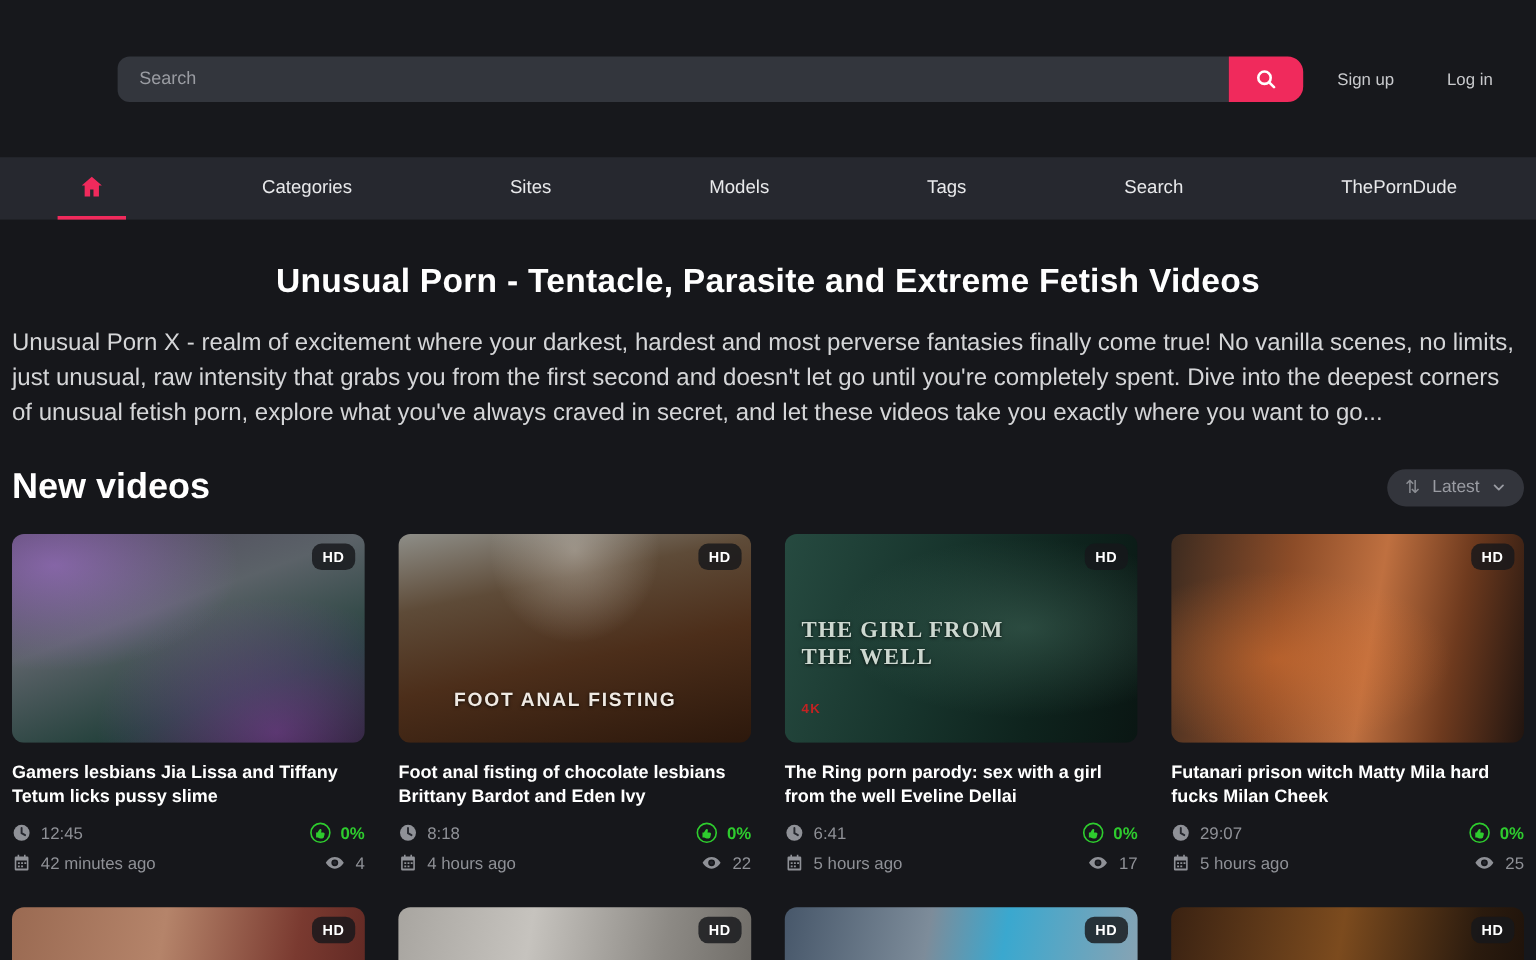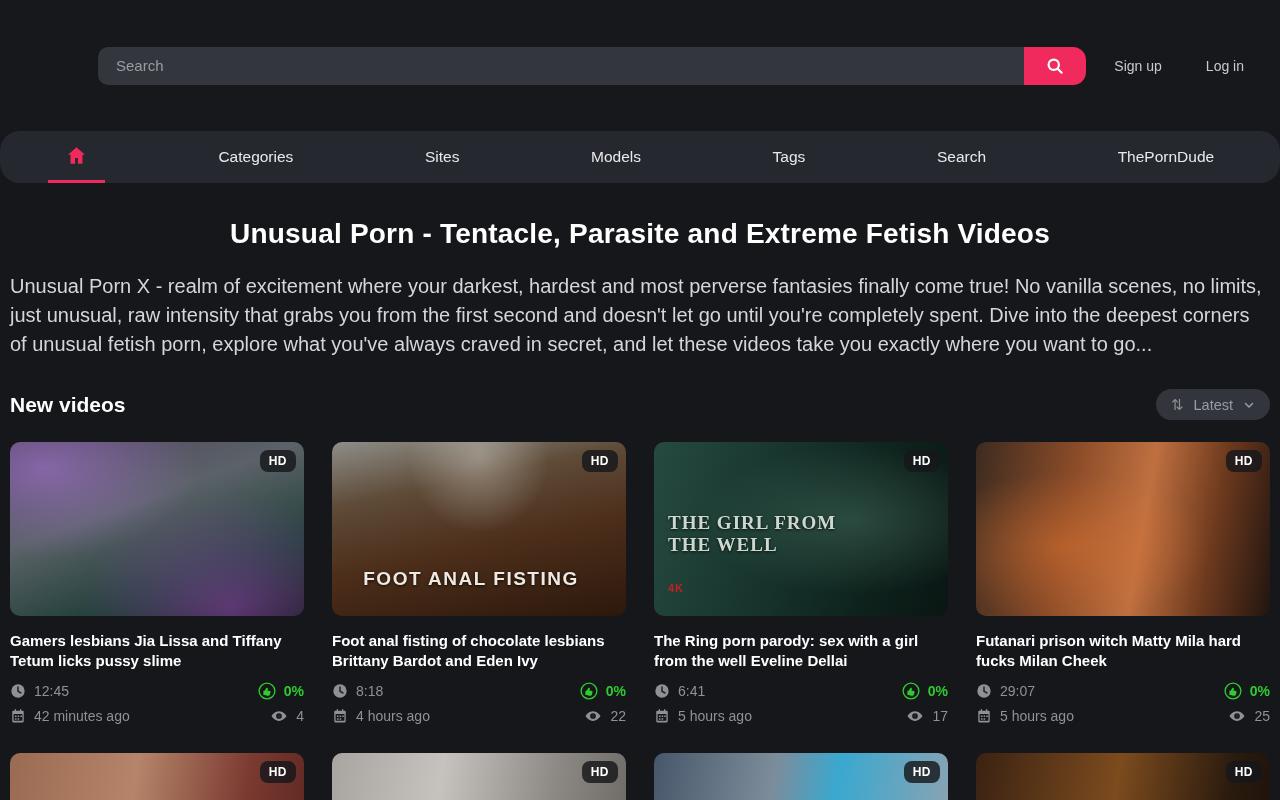--- a/index.html
+++ b/index.html
@@ -40,21 +40,21 @@
     width:62px; height:38px; border:none; cursor:pointer;
     background:#f02a5c; border-radius:0 13px 13px 0;
     display:flex; align-items:center; justify-content:center;
   }
   .auth-links { display:flex; align-items:center; gap:44px; margin-left:28px; }
   .auth-link { color:#c9cacd; font-size:14px; cursor:pointer; white-space:nowrap; }
 
   
   .navbar {
     height:52px; background:#26282f;
-    display:flex; align-items:stretch; justify-content:space-around;border-radius:20px;
+    display:flex; align-items:stretch; justify-content:space-around;
   }
   .nav-item {
     display:flex; align-items:center; justify-content:center;
     color:#e8e9eb; font-size:15.5px; cursor:pointer;
     position:relative; padding:0 18px;
   }
   .nav-item.active { border-bottom:3px solid #f02a5c; }
 
   
   .page-title {
@@ -64,21 +64,21 @@
   .page-desc {
     margin:0 10px; color:#d5d6d8;
     font-size:20px; line-height:29px;
   }
 
   
   .section-row {
     display:flex; align-items:center; justify-content:space-between;
     margin:30px 10px 22px;
   }
-  .section-heading { font-size:21px; font-weight:bold; }
+  .section-heading { font-size:30px; font-weight:bold; }
   .sort-pill {
     display:flex; align-items:center; gap:10px;
     background:#33353c; color:#9a9ca3;
     height:31px; padding:0 15px; border-radius:16px;
     font-size:14.5px; cursor:pointer; user-select:none;
   }
   .sort-glyph { font-size:15px; color:#8b8d93; }
 
   
   .grid {
@@ -93,21 +93,21 @@
     overflow:hidden; background:#222;
   }
   .hd-badge {
     position:absolute; top:8px; right:8px;
     background:rgba(22,23,27,.82); color:#fff;
     font-size:12px; font-weight:bold;
     padding:4px 9px; border-radius:8px; letter-spacing:.5px;
   }
   .overlay-title {
     position:absolute; left:0; right:16px; bottom:26px;
-    text-align:center; font-weight:bold; font-size:19px;
+    text-align:center; font-weight:bold; font-size:16px;
     letter-spacing:1.5px; color:#efe9e2;
     text-shadow:0 1px 3px rgba(0,0,0,.8);
     white-space:pre-line;
   }
   .overlay-title.overlay-poster {
     text-align:left; left:14px; right:auto; bottom:auto; top:40%;
     font-family:"Liberation Serif", serif; font-size:19px;
     letter-spacing:1px; color:#cdd8d0; line-height:22px;
   }
   .overlay-small {

